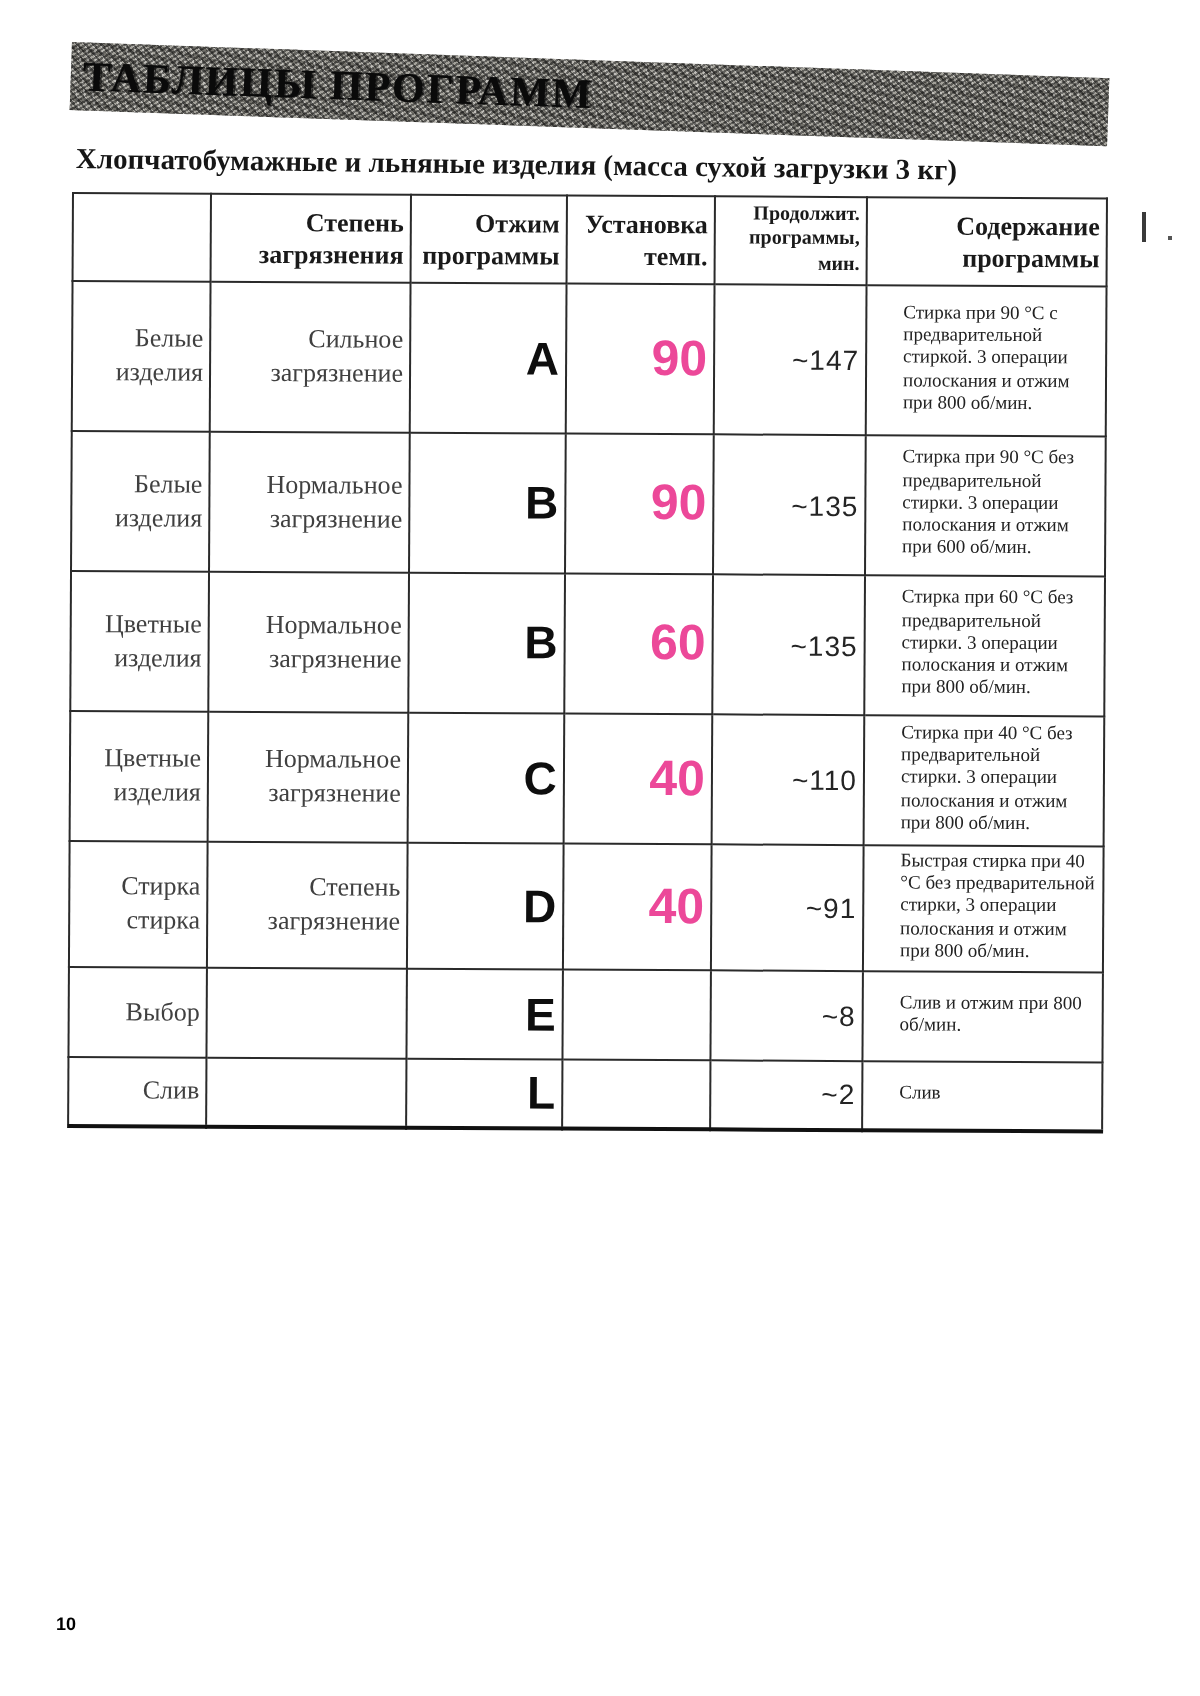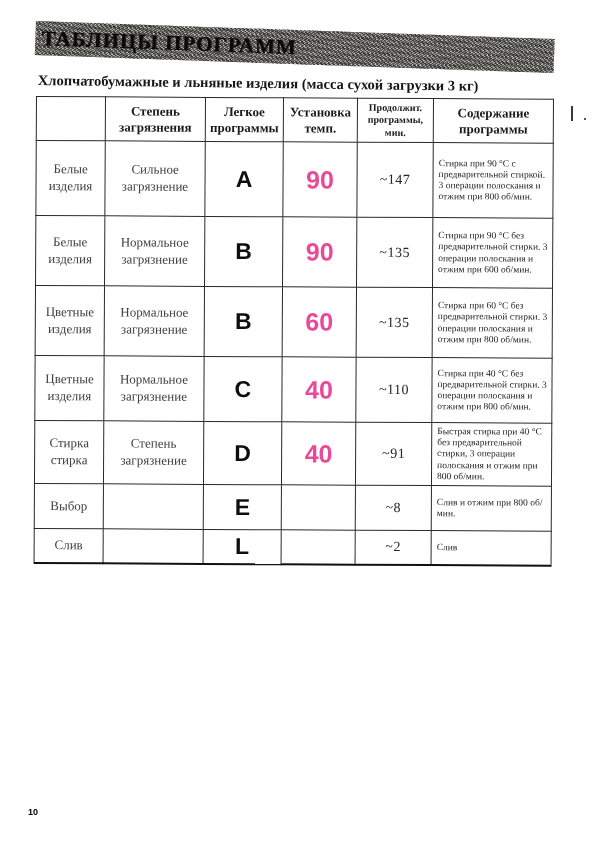--- a/index.html
+++ b/index.html
@@ -44,21 +44,21 @@
     transform:rotate(0.3deg);transform-origin:0 0;
   }
   table{
     border-collapse:collapse;
     border:1px solid #222;
     border-bottom:2px solid #111;
     table-layout:fixed;
   }
   th,td{
     border:1px solid #2a2a2a;
-    text-align:center;
+    text-align:right;
     vertical-align:middle;
     padding:0 3px;
     overflow:hidden;
   }
   thead tr{height:44px;}
   thead th{
     font-weight:bold;font-size:13px;line-height:1.2;color:#1a1a1a;
   }
   thead th.hc4{font-size:10px;line-height:1.25;margin-left:36px;}
   tbody tr:nth-child(1){height:75px;}
@@ -72,26 +72,26 @@
   td.c-item, td.c-soil{font-size:13px;line-height:1.3;color:#404040;}
   td.c-prog{
     font-family:"Liberation Sans", sans-serif;
     font-weight:bold;font-size:23px;color:#0e0e0e;
   }
   td.c-temp{
     font-family:"Liberation Sans", sans-serif;
     font-weight:bold;font-size:25px;color:#ec4899;
   }
   td.c-dur{
-    font-family:Liberation Serif, serif;
+    font-family:Liberation Sans, sans-serif;
     font-size:14px;letter-spacing:.5px;color:#242424;border-radius:15px;
   }
   td.c-desc{
     font-size:9.5px;line-height:1.18;text-align:left;
-    padding:3px 3px 3px 5px;color:#222;
+    padding:3px 3px 3px 18px;color:#222;
   }
 
   .page-number{
     position:absolute;left:28px;top:807px;
     font-family:"Liberation Sans", sans-serif;
     font-weight:bold;font-size:9px;color:#000;
   }
 
   .artifact-tick{
     position:absolute;left:571px;top:106px;width:2px;height:15px;background:#3a3a3a;
@@ -118,21 +118,21 @@
         <col style="width:100px">
         <col style="width:78px">
         <col style="width:74px">
         <col style="width:76px">
         <col style="width:120px">
       </colgroup>
       <thead>
         <tr>
             <th class="hc0"></th>
             <th class="hc1">Степень загрязнения</th>
-            <th class="hc2">Легкое программы</th>
+            <th class="hc2">Отжим программы</th>
             <th class="hc3">Установка темп.</th>
             <th class="hc4">Продолжит. программы, мин.</th>
             <th class="hc5">Содержание программы</th>
           </tr>
       </thead>
       <tbody>
           <tr>
             <td class="c-item">Белые изделия</td>
             <td class="c-soil">Сильное загрязнение</td>
             <td class="c-prog">A</td>

